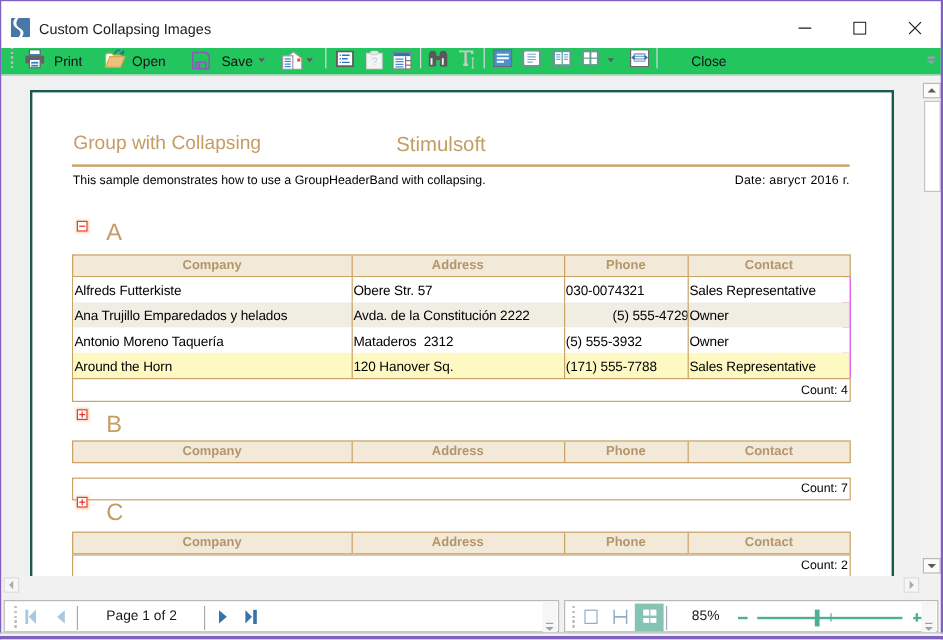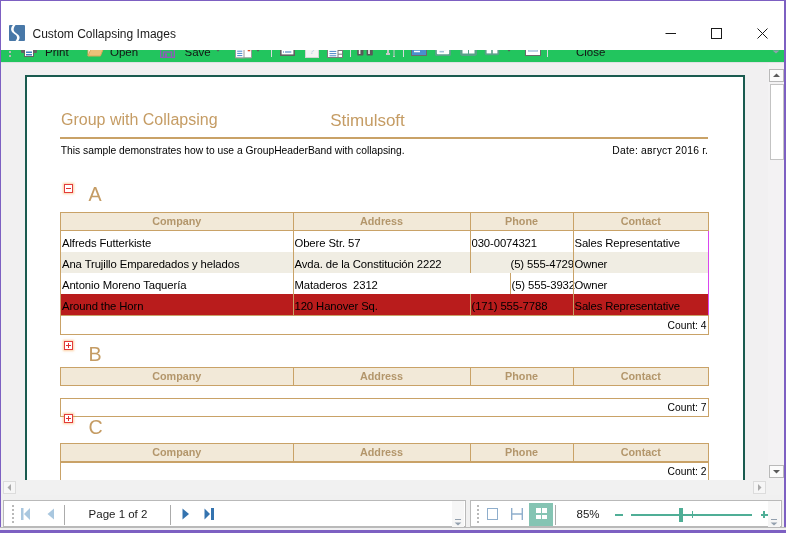--- a/index.html
+++ b/index.html
@@ -1,18 +1,18 @@
 <!DOCTYPE html>
 <html><head>
 <meta charset="utf-8">
 <style>
 * { margin:0; padding:0; box-sizing:border-box; }
 html,body { width:786px; height:533px; overflow:hidden; }
 body { font-family:"Liberation Sans", sans-serif; position:relative; background:#fff; }
-#titlebar { position:absolute; left:1px; top:19px; width:783px; height:31px; background:#fff;padding-left:14px; }
+#titlebar { position:absolute; left:1px; top:9px; width:783px; height:31px; background:#fff;padding-left:14px; }
 #title { position:absolute; left:31.5px; top:8px; font-size:12px; color:#1a1a1a; }
 #toolbar { position:absolute; left:1px; top:32px; width:783px; height:31px; background:#22c55e;
   border-top:1px solid #e5e5ea; border-bottom:1px solid #e0e0e4; }
 #content { position:absolute; left:1px; top:63px; width:767px; height:417px; background:#f1f0f1; overflow:hidden; }
 #page { position:absolute; left:24px; top:12px; width:719.5px; height:420px; background:#fff; border:2px solid #1a5b50; }
 #vscroll { position:absolute; left:768px; top:63px; width:17px; height:417px; background:#f3f2f3; }
 #hscroll { position:absolute; left:1px; top:480px; width:783px; height:15px; background:#f1f1f1; }
 #statusbar { position:absolute; left:1px; top:495px; width:783px; height:35px; background:#f0f0f0; }
 .sep { position:absolute; top:7px; width:1px; height:17px; background:#d9d9de; }
 .tbtext { position:absolute; top:12.5px; font-size:11.5px; color:#141414; }
@@ -63,24 +63,24 @@
         </div>
         <div style="position:absolute;left:0;top:21px;width:647px;height:21px;background:#F0EDE3;">
           <div class="dcell" style="left:0;width:231.5px;border-left:none;">Ana Trujillo Emparedados y helados</div>
           <div class="dcell" style="left:231.5px;width:177px;">Avda. de la Constitución 2222</div>
           <div class="dcell" style="left:408.5px;width:103px;padding-left:40px;">(5) 555-4729</div>
           <div class="dcell" style="left:511.5px;width:135.5px;">Owner</div>
         </div>
         <div style="position:absolute;left:0;top:42px;width:647px;height:21px;background:#fff;">
           <div class="dcell" style="left:0;width:231.5px;border-left:none;">Antonio Moreno Taquería</div>
           <div class="dcell" style="left:231.5px;width:177px;">Mataderos&nbsp; 2312</div>
-          <div class="dcell" style="left:408.5px;width:117px;margin-left:40px;">(5) 555-3932</div>
+          <div class="dcell" style="left:408.5px;width:117px;">(5) 555-3932</div>
           <div class="dcell" style="left:511.5px;width:135.5px;">Owner</div>
         </div>
-        <div style="position:absolute;left:0;top:63px;width:647px;height:21px;background:#b91c1c;">
+        <div style="position:absolute;left:0;top:63px;width:647px;height:21px;background:#fef9c3;">
           <div class="dcell" style="left:0;width:231.5px;border-left:none;">Around the Horn</div>
           <div class="dcell" style="left:231.5px;width:177px;">120 Hanover Sq.</div>
           <div class="dcell" style="left:408.5px;width:103px;">(171) 555-7788</div>
           <div class="dcell" style="left:511.5px;width:135.5px;">Sales Representative</div>
         </div>
       </div>
       <div class="countrow" style="top:238px;height:20px;line-height:19px;">Count: 4</div>
 
       <div class="glyph" style="left:37px;top:264px;">
         <div style="position:absolute;left:1px;top:2.7px;width:5.2px;height:1.8px;background:#e03030;"></div>

